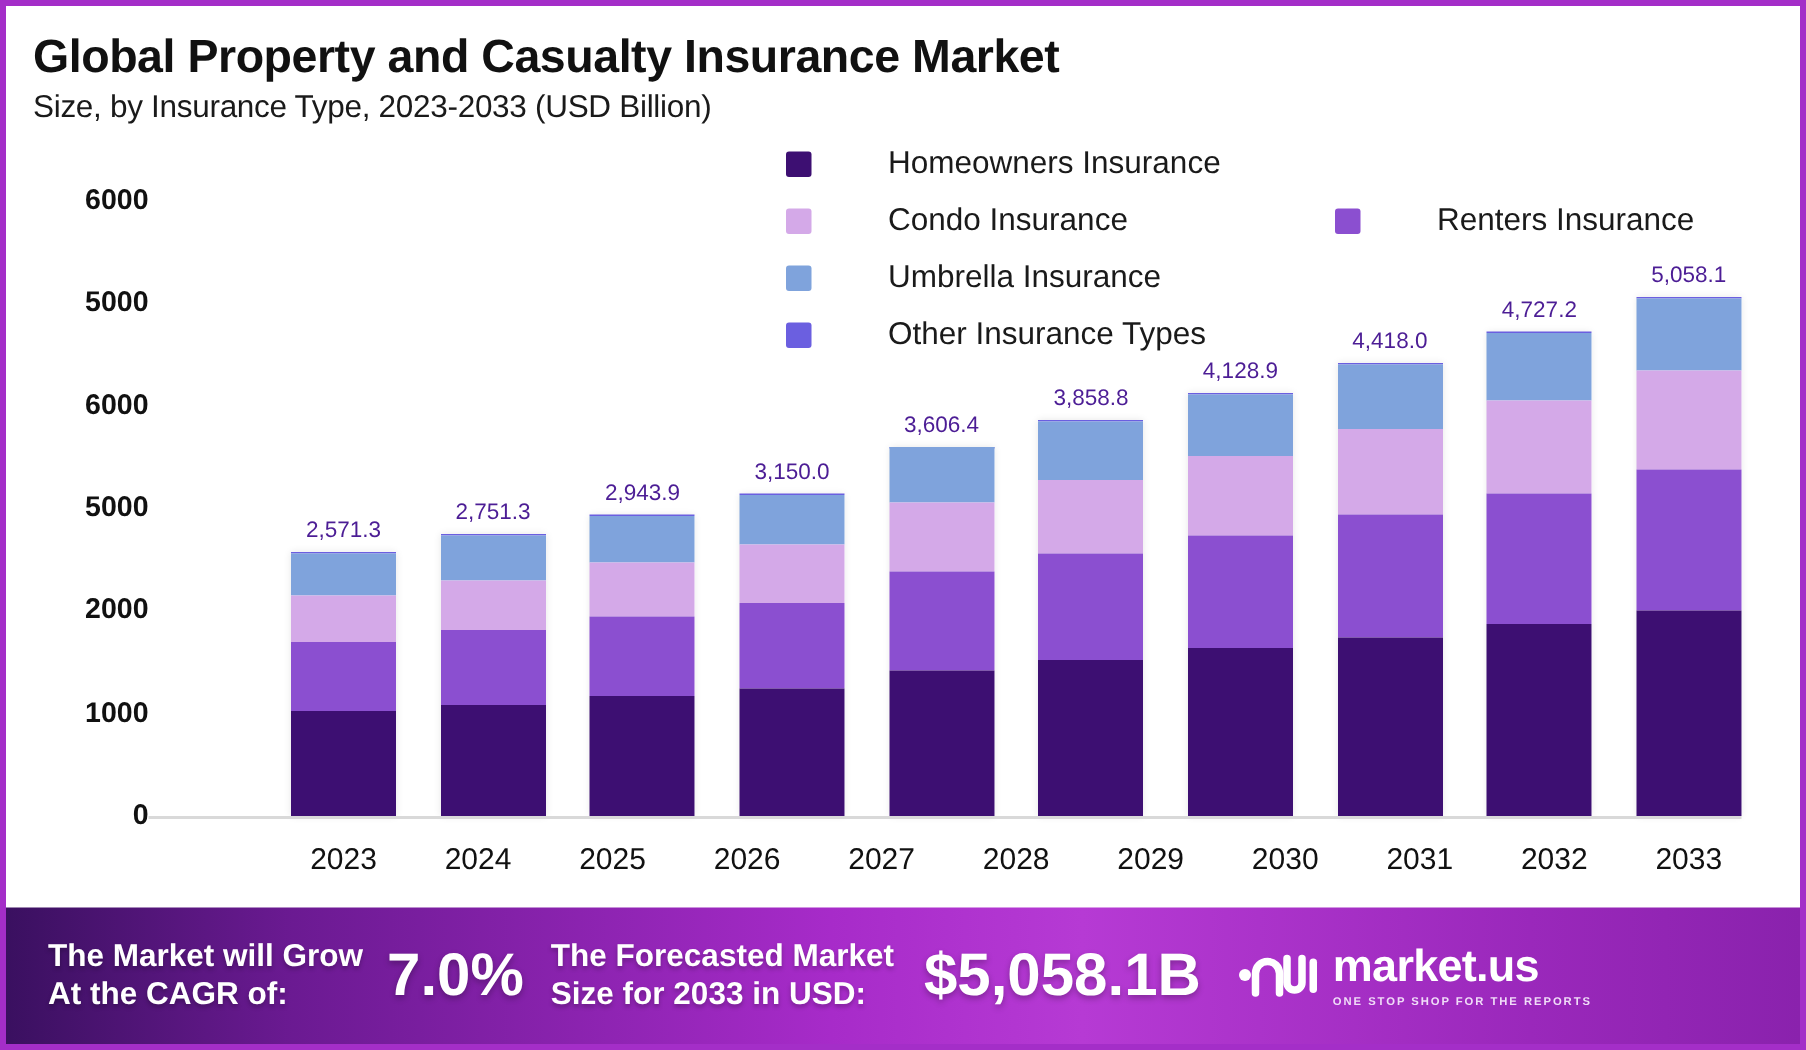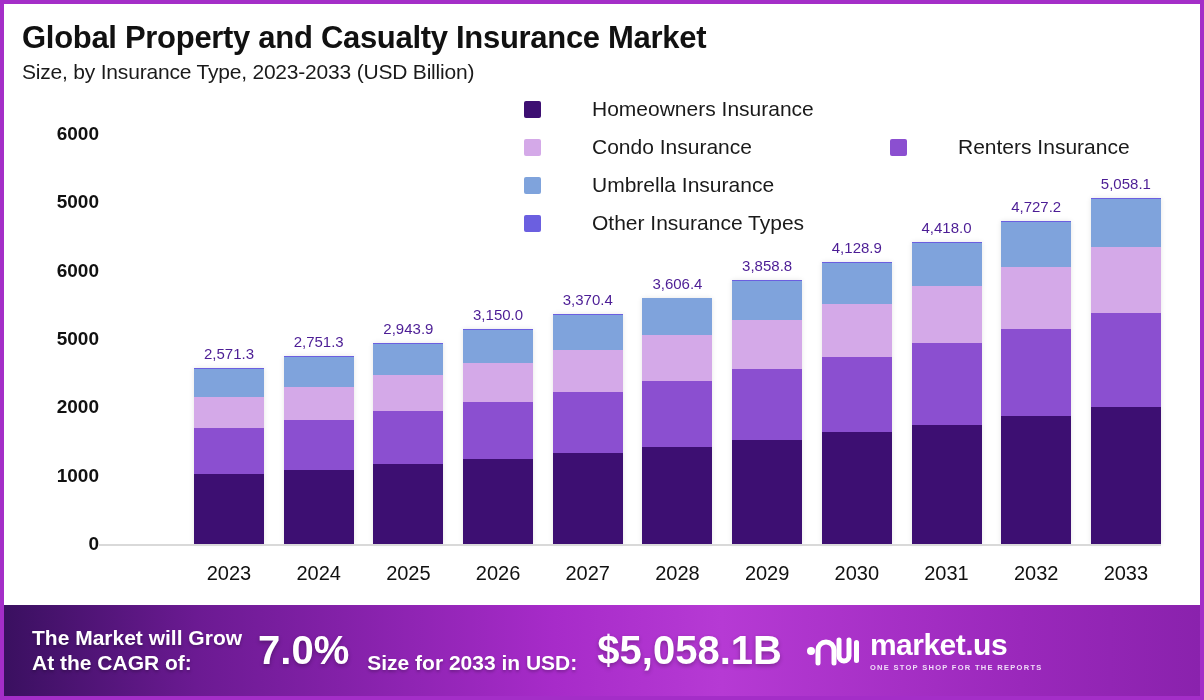--- a/index.html
+++ b/index.html
@@ -219,30 +219,20 @@
         </div>
         <div class="bar-col">
           <div class="bar-stack">
             <div class="seg" style="height: 85.2117px; background: rgb(61, 15, 114);"></div>
             <div class="seg" style="height: 56.99px; background: rgb(139, 79, 208);"></div>
             <div class="seg" style="height: 39.0183px; background: rgb(212, 169, 232);"></div>
             <div class="seg" style="height: 33.2783px; background: rgb(127, 163, 220);"></div>
             <div class="seg" style="height: 0.751667px; background: rgb(107, 95, 224);"></div>
           </div>
           <div class="bar-value">3,150.0</div>
-        </div>
-        <div class="bar-col">
-          <div class="bar-stack">
-            <div class="seg" style="height: 91.1567px; background: rgb(61, 15, 114);"></div>
-            <div class="seg" style="height: 61.2267px; background: rgb(139, 79, 208);"></div>
-            <div class="seg" style="height: 42.0933px; background: rgb(212, 169, 232);"></div>
-            <div class="seg" style="height: 35.055px; background: rgb(127, 163, 220);"></div>
-            <div class="seg" style="height: 0.751667px; background: rgb(107, 95, 224);"></div>
-          </div>
-          <div class="bar-value">3,370.4</div>
         </div>
         <div class="bar-col">
           <div class="bar-stack">
             <div class="seg" style="height: 97.5117px; background: rgb(61, 15, 114);"></div>
             <div class="seg" style="height: 65.7367px; background: rgb(139, 79, 208);"></div>
             <div class="seg" style="height: 45.4417px; background: rgb(212, 169, 232);"></div>
             <div class="seg" style="height: 36.9683px; background: rgb(127, 163, 220);"></div>
             <div class="seg" style="height: 0.751667px; background: rgb(107, 95, 224);"></div>
           </div>
           <div class="bar-value">3,606.4</div>
@@ -314,21 +304,21 @@
   <div class="baseline" style="top: 415px; left: 0px; right: 18px;"></div>
     </div>
 
   <div class="footer">
     <div class="f-text f-cagr-label">
       <span>The Market will Grow</span><br>
       <span>At the CAGR of:</span>
     </div>
     <div class="f-cagr-value">7.0%</div>
     <div class="f-text f-size-label">
-      <br>
+      <span>The Forecasted Market</span><br>
       <span>Size for 2033 in USD:</span>
     </div>
     <div class="f-size-value">$5,058.1B</div>
     <div class="brand">
       <span class="brand-mark">
         <svg width="56" height="34" viewBox="0 0 56 34" aria-hidden="true">
           <circle cx="7" cy="19" r="4" fill="#ffffff"></circle>
           <path d="M14 31 L14 18 A8 8 0 0 1 30 18 L30 31" fill="none" stroke="#ffffff" stroke-width="5" stroke-linecap="round"></path>
           <path d="M35 8 L35 24 A5 5 0 0 0 45 24 L45 8" fill="none" stroke="#ffffff" stroke-width="5" stroke-linecap="round"></path>
           <rect x="50" y="8" width="5" height="23" rx="2.5" fill="#ffffff"></rect>

